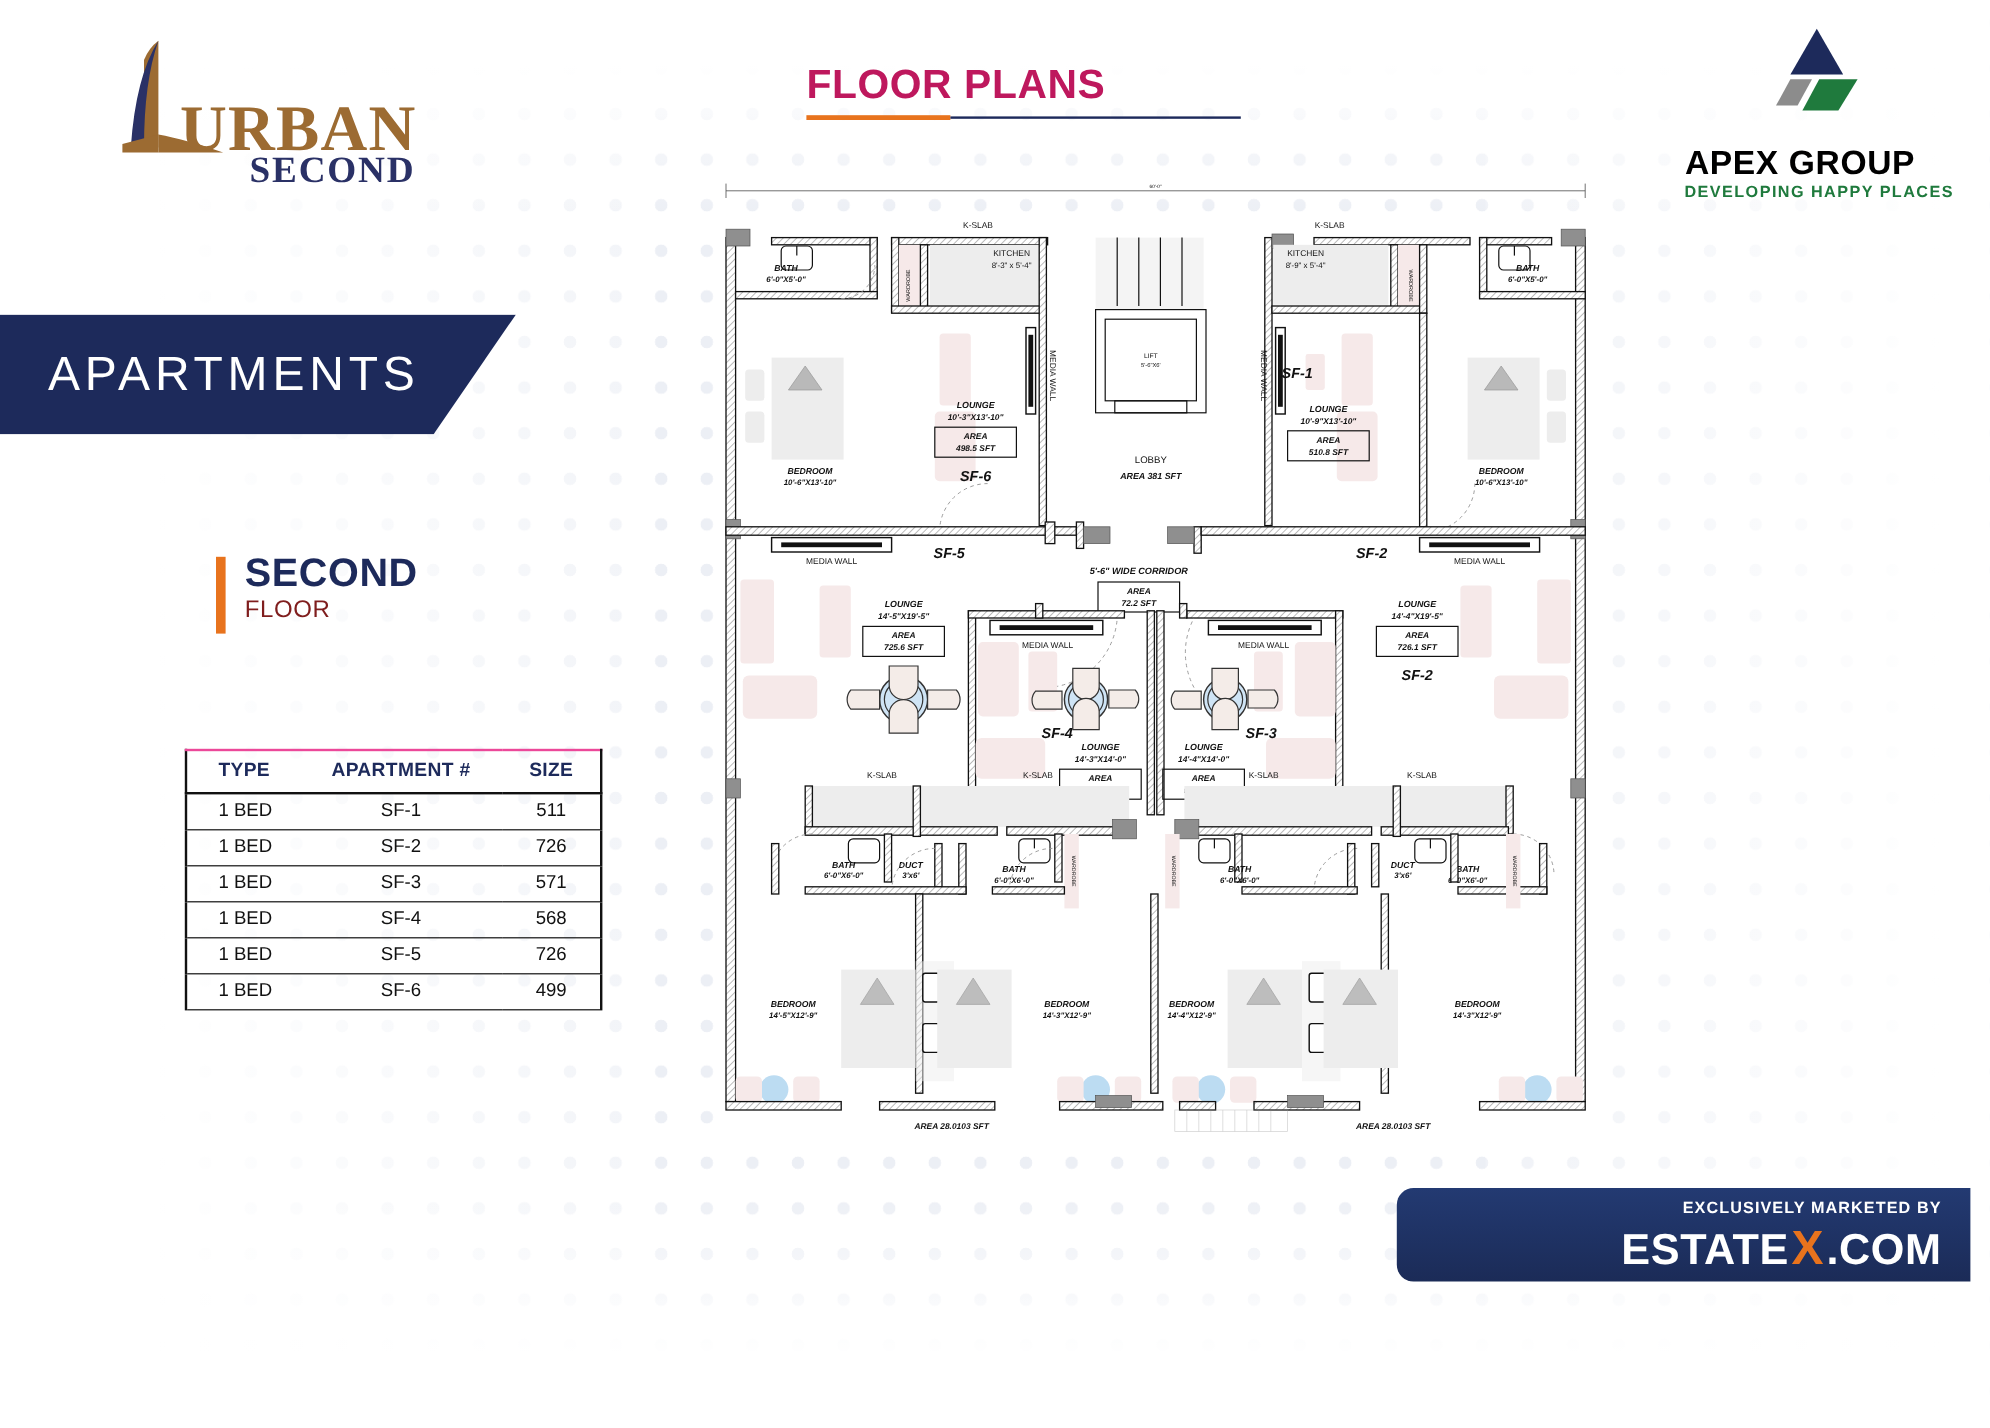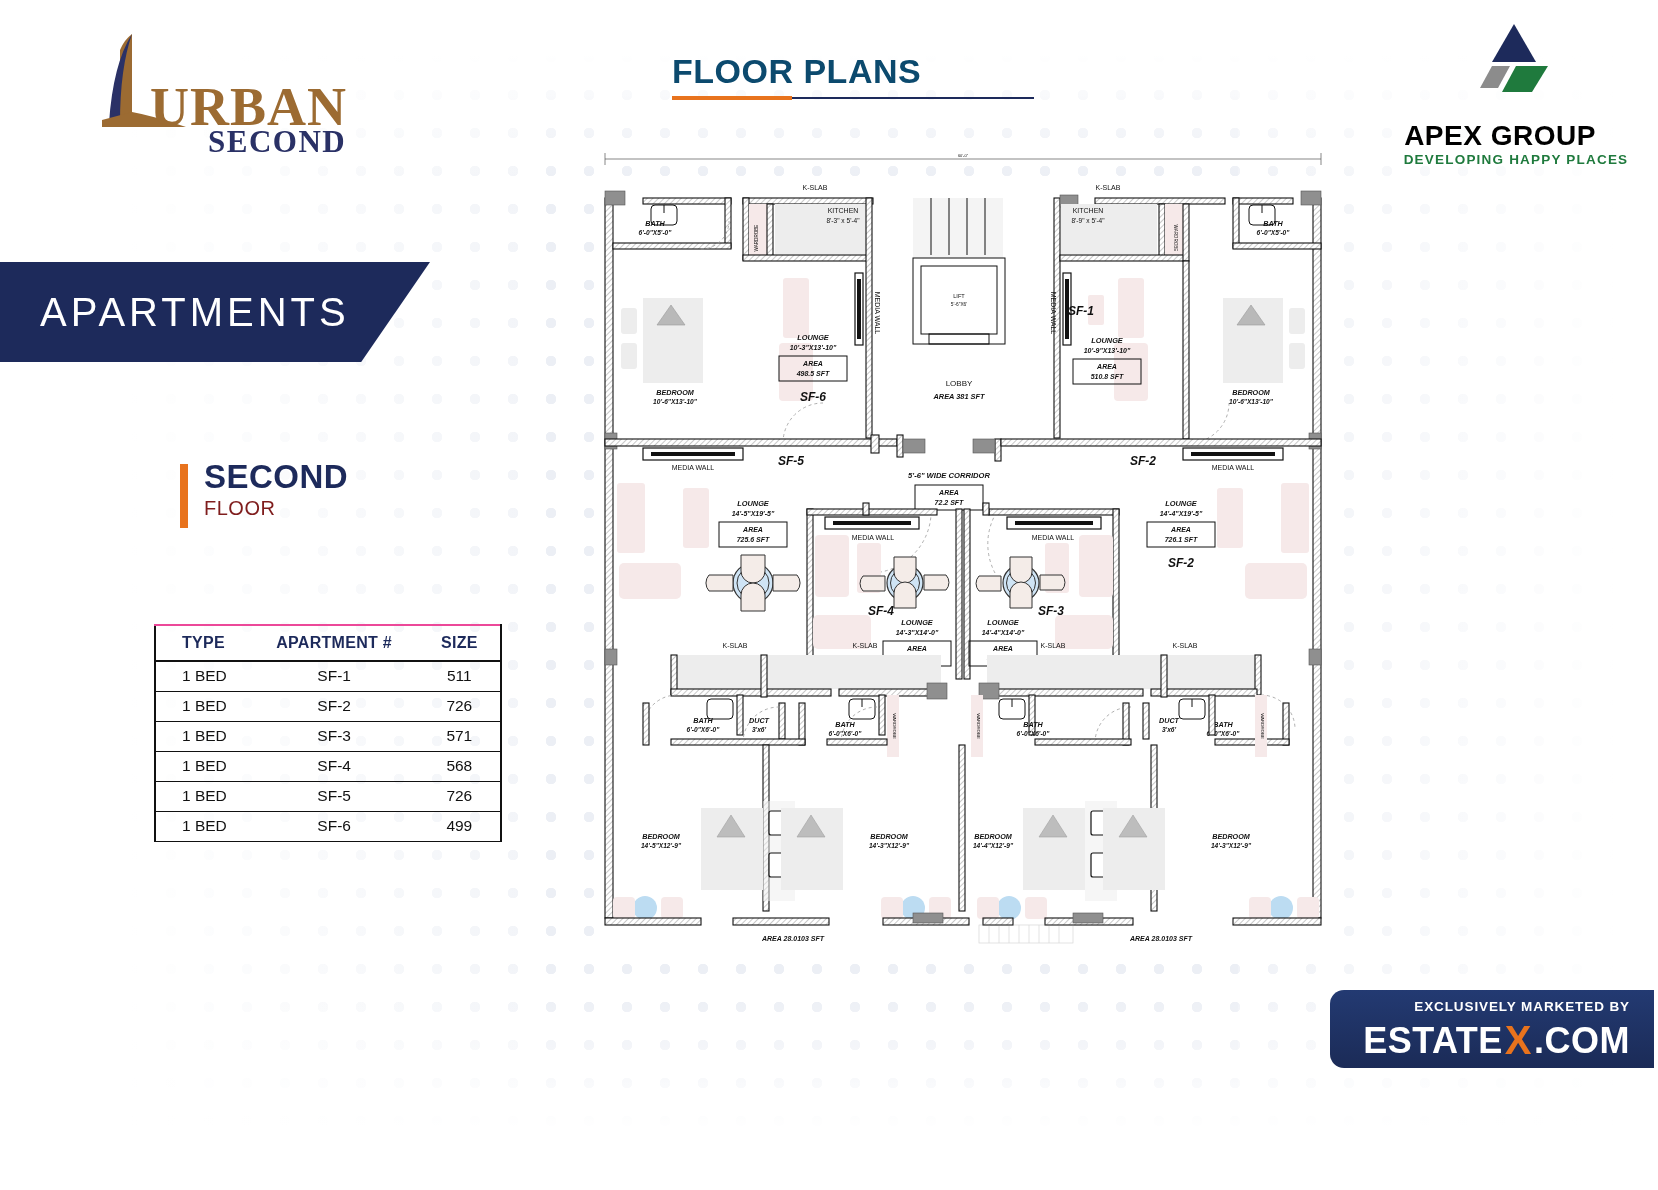--- a/index.html
+++ b/index.html
@@ -54,21 +54,21 @@
     font-family: "Liberation Serif", serif;
     font-size: 31px; font-weight: 700; letter-spacing: 1.5px;
     color: #2a3166;
     line-height: 1;
   }
 
   
   .floorplans-title {
     position: absolute; left: 672px; top: 52px;
     font-size: 34px; font-weight: 700; letter-spacing: .5px;
-    color: #0c4a6e;
+    color: #be185d;
   }
   .title-rule-orange {
     position: absolute; left: 672px; top: 96px; width: 120px; height: 4px;
     background: #e8731d;
   }
   .title-rule-blue {
     position: absolute; left: 792px; top: 97px; width: 242px; height: 2px;
     background: #1d2a5b;
   }
 
@@ -144,22 +144,22 @@
 
   
   .plan-wrap {
     position: absolute; left: 583px; top: 143px;
     width: 760px; height: 815px;
   }
   .plan-svg { width: 100%; height: 100%; display:block; }
 
   
   .estatex {
-    position: absolute; right: 4px; bottom: 122px;
-    width: 324px; height: 78px;
+    position: absolute; right: 16px; bottom: 122px;
+    width: 478px; height: 78px;
     background: linear-gradient(180deg, #233a72 0%, #1b2b57 100%);
     border-radius: 14px 0 0 14px;
     overflow: hidden;
     text-align: center;
   }
   .ex-top {
     position: absolute; right: 24px; top: 9px;
     font-size: 13.5px; font-weight: 700; color: #fff; letter-spacing: .9px;
   }
   .ex-main {

